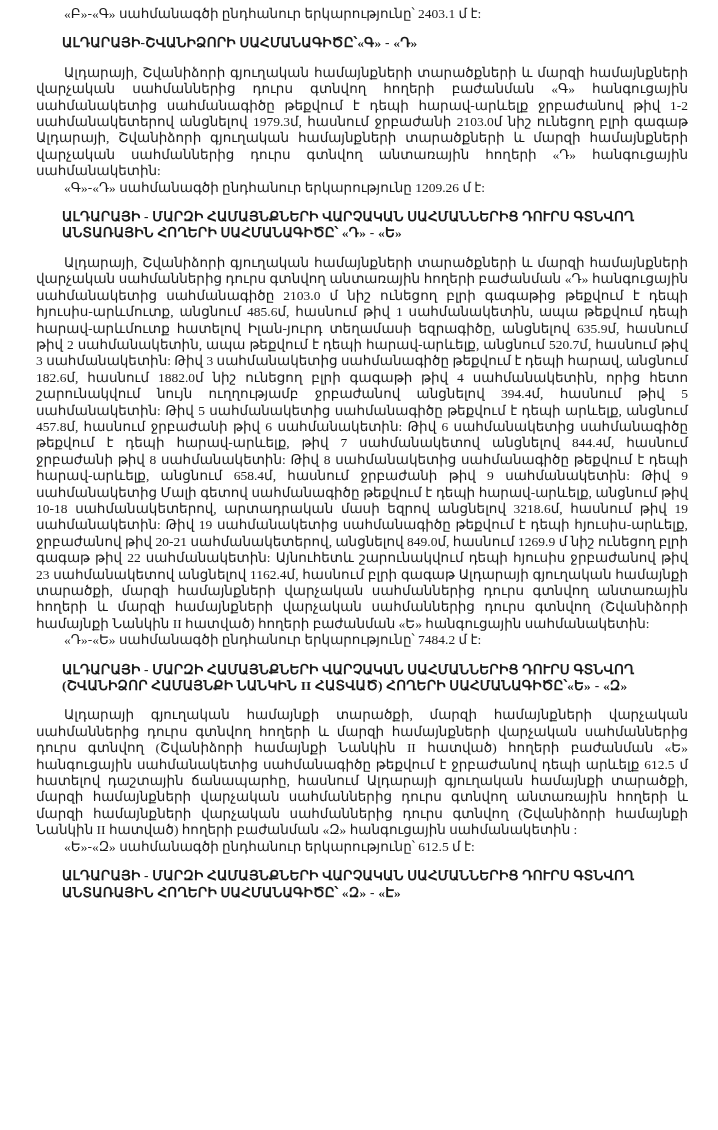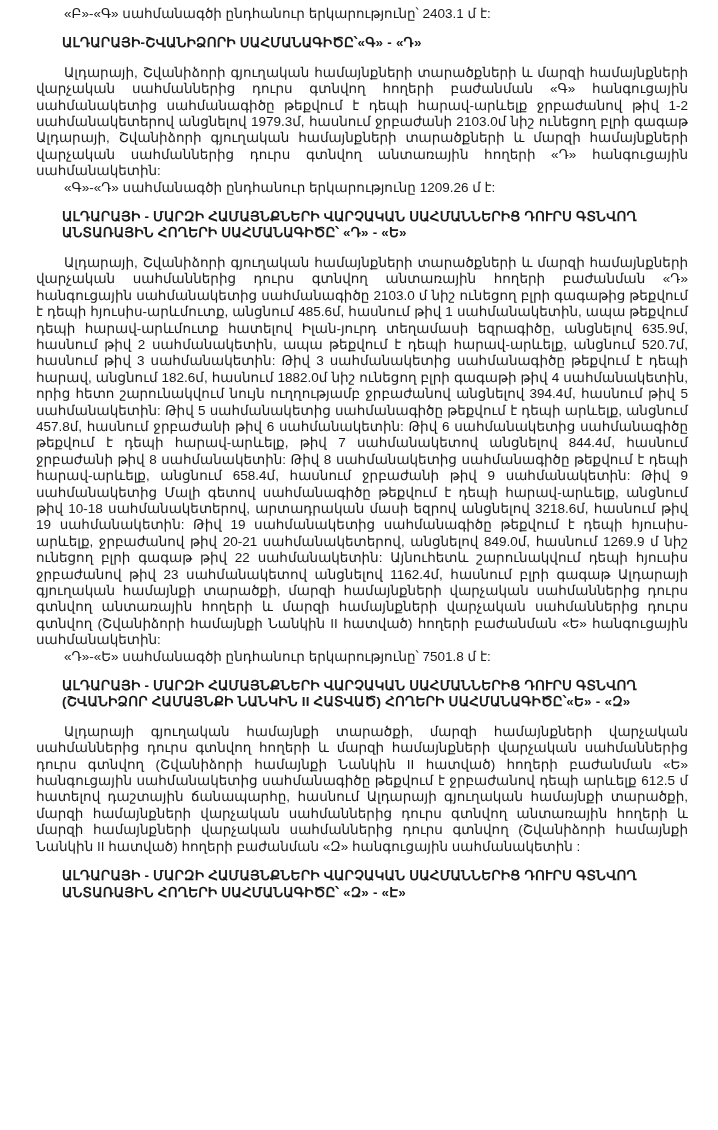--- a/index.html
+++ b/index.html
@@ -6,21 +6,21 @@
     margin: 0;
     padding: 0;
     background: #ffffff;
   }
   .page {
     box-sizing: border-box;
     width: 718px;
     height: 1130px;
     padding: 6px 30px 0 36px;
     background: #ffffff;
-    font-family: Liberation Sans, sans-serif;
+    font-family: Liberation Serif, serif;
     font-size: 13.5px;
     line-height: 16.4px;
     color: #1b1b1b;
     overflow: hidden;
   }
   .stat {
     margin: 0;
     text-indent: 28px;
     text-align: left;
   }
@@ -44,21 +44,22 @@
   <p class="heading">ԱԼԴԱՐԱՅԻ-ՇՎԱՆԻՁՈՐԻ ՍԱՀՄԱՆԱԳԻԾԸ՝«Գ» - «Դ»</p>
 
   <p class="para">Ալդարայի, Շվանիձորի գյուղական համայնքների տարածքների և մարզի համայնքների վարչական սահմաններից դուրս գտնվող հողերի բաժանման «Գ» հանգուցային սահմանակետից սահմանագիծը թեքվում է դեպի հարավ-արևելք ջրբաժանով թիվ 1-2 սահմանակետերով անցնելով 1979.3մ, հասնում ջրբաժանի 2103.0մ նիշ ունեցող բլրի գագաթ Ալդարայի, Շվանիձորի գյուղական համայնքների տարածքների և մարզի համայնքների վարչական սահմաններից դուրս գտնվող անտառային հողերի «Դ» հանգուցային սահմանակետին:</p>
 
   <p class="stat">«Գ»-«Դ» սահմանագծի ընդհանուր երկարությունը 1209.26 մ է:</p>
 
   <p class="heading">ԱԼԴԱՐԱՅԻ - ՄԱՐԶԻ ՀԱՄԱՅՆՔՆԵՐԻ ՎԱՐՉԱԿԱՆ ՍԱՀՄԱՆՆԵՐԻՑ ԴՈՒՐՍ ԳՏՆՎՈՂ ԱՆՏԱՌԱՅԻՆ ՀՈՂԵՐԻ ՍԱՀՄԱՆԱԳԻԾԸ՝ «Դ» - «Ե»</p>
 
   <p class="para">Ալդարայի, Շվանիձորի գյուղական համայնքների տարածքների և մարզի համայնքների վարչական սահմաններից դուրս գտնվող անտառային հողերի բաժանման «Դ» հանգուցային սահմանակետից սահմանագիծը 2103.0 մ նիշ ունեցող բլրի գագաթից թեքվում է դեպի հյուսիս-արևմուտք, անցնում 485.6մ, հասնում թիվ 1 սահմանակետին, ապա թեքվում դեպի հարավ-արևմուտք հատելով Իլան-յուրդ տեղամասի եզրագիծը, անցնելով 635.9մ, հասնում թիվ 2 սահմանակետին, ապա թեքվում է դեպի հարավ-արևելք, անցնում 520.7մ, հասնում թիվ 3 սահմանակետին: Թիվ 3 սահմանակետից սահմանագիծը թեքվում է դեպի հարավ, անցնում 182.6մ, հասնում 1882.0մ նիշ ունեցող բլրի գագաթի թիվ 4 սահմանակետին, որից հետո շարունակվում նույն ուղղությամբ ջրբաժանով անցնելով 394.4մ, հասնում թիվ 5 սահմանակետին: Թիվ 5 սահմանակետից սահմանագիծը թեքվում է դեպի արևելք, անցնում 457.8մ, հասնում ջրբաժանի թիվ 6 սահմանակետին: Թիվ 6 սահմանակետից սահմանագիծը թեքվում է դեպի հարավ-արևելք, թիվ 7 սահմանակետով անցնելով 844.4մ, հասնում ջրբաժանի թիվ 8 սահմանակետին: Թիվ 8 սահմանակետից սահմանագիծը թեքվում է դեպի հարավ-արևելք, անցնում 658.4մ, հասնում ջրբաժանի թիվ 9 սահմանակետին: Թիվ 9 սահմանակետից Մալի գետով սահմանագիծը թեքվում է դեպի հարավ-արևելք, անցնում թիվ 10-18 սահմանակետերով, արտադրական մասի եզրով անցնելով 3218.6մ, հասնում թիվ 19 սահմանակետին: Թիվ 19 սահմանակետից սահմանագիծը թեքվում է դեպի հյուսիս-արևելք, ջրբաժանով թիվ 20-21 սահմանակետերով, անցնելով 849.0մ, հասնում 1269.9 մ նիշ ունեցող բլրի գագաթ թիվ 22 սահմանակետին: Այնուհետև շարունակվում դեպի հյուսիս ջրբաժանով թիվ 23 սահմանակետով անցնելով 1162.4մ, հասնում բլրի գագաթ Ալդարայի գյուղական համայնքի տարածքի, մարզի համայնքների վարչական սահմաններից դուրս գտնվող անտառային հողերի և մարզի համայնքների վարչական սահմաններից դուրս գտնվող (Շվանիձորի համայնքի Նանկին II հատված) հողերի բաժանման «Ե» հանգուցային սահմանակետին:</p>
 
-  <p class="stat">«Դ»-«Ե» սահմանագծի ընդհանուր երկարությունը՝ 7501.8 մ է:</p>
+  <p class="stat">«Դ»-«Ե» սահմանագծի ընդհանուր երկարությունը՝ 7484.2 մ է:</p>
 
   <p class="heading">ԱԼԴԱՐԱՅԻ - ՄԱՐԶԻ ՀԱՄԱՅՆՔՆԵՐԻ ՎԱՐՉԱԿԱՆ ՍԱՀՄԱՆՆԵՐԻՑ ԴՈՒՐՍ ԳՏՆՎՈՂ (ՇՎԱՆԻՁՈՐ ՀԱՄԱՅՆՔԻ ՆԱՆԿԻՆ II ՀԱՏՎԱԾ) ՀՈՂԵՐԻ ՍԱՀՄԱՆԱԳԻԾԸ՝«Ե» - «Զ»</p>
 
   <p class="para">Ալդարայի գյուղական համայնքի տարածքի, մարզի համայնքների վարչական սահմաններից դուրս գտնվող հողերի և մարզի համայնքների վարչական սահմաններից դուրս գտնվող (Շվանիձորի համայնքի Նանկին II հատված) հողերի բաժանման «Ե» հանգուցային սահմանակետից սահմանագիծը թեքվում է ջրբաժանով դեպի արևելք 612.5 մ հատելով դաշտային ճանապարհը, հասնում Ալդարայի գյուղական համայնքի տարածքի, մարզի համայնքների վարչական սահմաններից դուրս գտնվող անտառային հողերի և մարզի համայնքների վարչական սահմաններից դուրս գտնվող (Շվանիձորի համայնքի Նանկին II հատված) հողերի բաժանման «Զ» հանգուցային սահմանակետին :</p>
 
+  <p class="stat">«Ե»-«Զ» սահմանագծի ընդհանուր երկարությունը՝ 612.5 մ է:</p>
 
   <p class="heading">ԱԼԴԱՐԱՅԻ - ՄԱՐԶԻ ՀԱՄԱՅՆՔՆԵՐԻ ՎԱՐՉԱԿԱՆ ՍԱՀՄԱՆՆԵՐԻՑ ԴՈՒՐՍ ԳՏՆՎՈՂ ԱՆՏԱՌԱՅԻՆ ՀՈՂԵՐԻ ՍԱՀՄԱՆԱԳԻԾԸ՝ «Զ» - «Է»</p>
 </div>
 
 </body></html>

